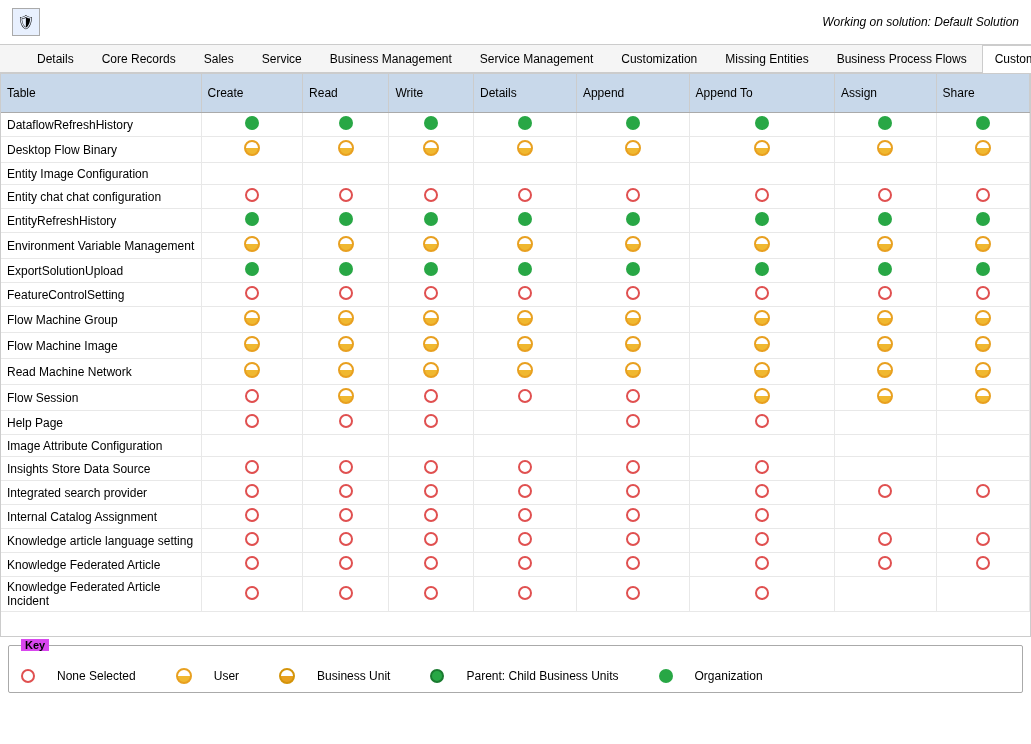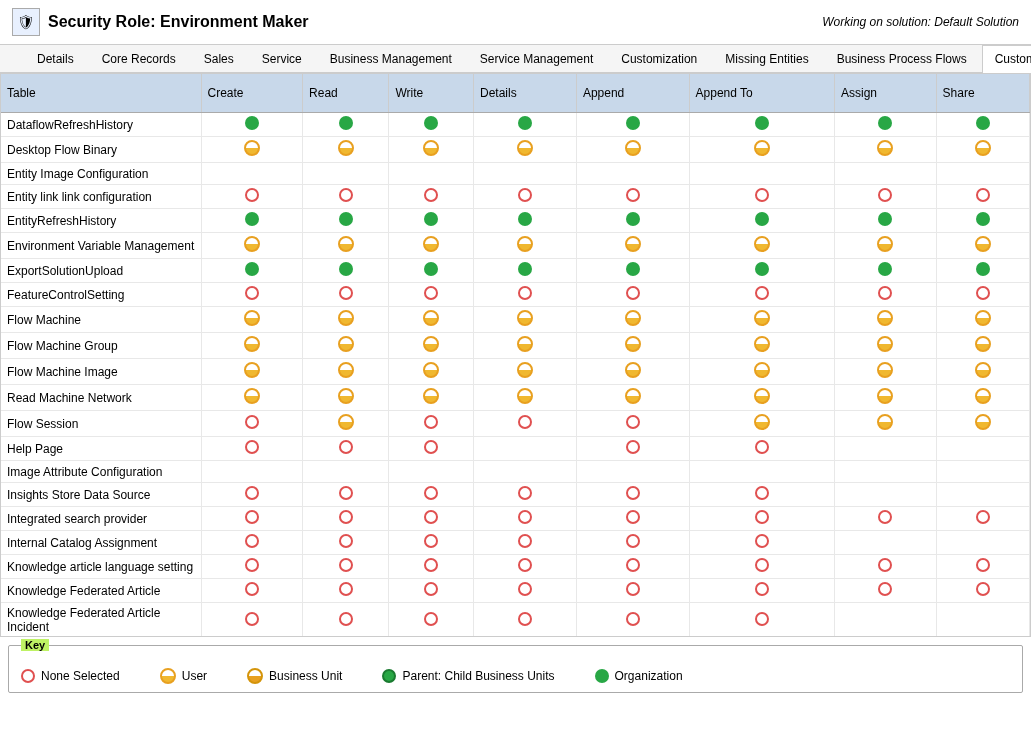--- a/index.html
+++ b/index.html
@@ -32,31 +32,30 @@
     
     .bu-circle { display: inline-block; width: 16px; height: 16px; border-radius: 50%; border: 2px solid #d4940a; background: linear-gradient(to bottom, #fff 50%, #e8a020 50%); }
     
     .none-circle { display: inline-block; width: 14px; height: 14px; border-radius: 50%; border: 2px solid #e05050; background: transparent; }
     
     .org-circle { display: inline-block; width: 14px; height: 14px; border-radius: 50%; background: #28a745; }
     
     .pbu-circle { display: inline-block; width: 14px; height: 14px; border-radius: 50%; background: #28a745; border: 2px solid #1a7a30; }
     
     .key-section { border: 1px solid #aaa; margin: 8px; padding: 8px 12px; border-radius: 2px; }
-    .key-title { font-size: 11px; font-weight: bold; position: relative; top: -16px; background: #bef264; padding: 0 4px; display: inline-block; margin-bottom: -8px; }
+    .key-title { font-size: 11px; font-weight: bold; position: relative; top: -16px; background: #d946ef; padding: 0 4px; display: inline-block; margin-bottom: -8px; }
     .key-items { display: flex; gap: 40px; align-items: center; flex-wrap: wrap; }
-    .key-item { display: flex; align-items: center; gap: 6px; font-size: 12px; }
+    .key-item { display: flex; align-items: center; gap: 22px; font-size: 12px; }
   </style>
 </head>
 <body>
 
 <div class="header">
   <div class="header-left">
     <div class="header-icon">🛡</div>
-    <span class="header-title">Security Role: Environment Maker</span>
   </div>
   <div class="header-right">Working on solution: Default Solution</div>
 </div>
 
 <div class="tabs" id="tabs-container">
     <div class="tab">Details</div>
     <div class="tab">Core Records</div>
     <div class="tab">Sales</div>
     <div class="tab">Service</div>
     <div class="tab">Business Management</div>
@@ -111,21 +110,21 @@
             <td></td>
             <td></td>
             <td></td>
             <td></td>
             <td></td>
             <td></td>
             <td></td>
             <td></td>
           </tr>
           <tr>
-            <td>Entity link link configuration</td>
+            <td>Entity chat chat configuration</td>
             <td><span class="none-circle"></span></td>
             <td><span class="none-circle"></span></td>
             <td><span class="none-circle"></span></td>
             <td><span class="none-circle"></span></td>
             <td><span class="none-circle"></span></td>
             <td><span class="none-circle"></span></td>
             <td><span class="none-circle"></span></td>
             <td><span class="none-circle"></span></td>
           </tr>
           <tr>
@@ -164,31 +163,20 @@
           <tr>
             <td>FeatureControlSetting</td>
             <td><span class="none-circle"></span></td>
             <td><span class="none-circle"></span></td>
             <td><span class="none-circle"></span></td>
             <td><span class="none-circle"></span></td>
             <td><span class="none-circle"></span></td>
             <td><span class="none-circle"></span></td>
             <td><span class="none-circle"></span></td>
             <td><span class="none-circle"></span></td>
-          </tr>
-          <tr>
-            <td>Flow Machine</td>
-            <td><span class="half-circle"></span></td>
-            <td><span class="half-circle"></span></td>
-            <td><span class="half-circle"></span></td>
-            <td><span class="half-circle"></span></td>
-            <td><span class="half-circle"></span></td>
-            <td><span class="half-circle"></span></td>
-            <td><span class="half-circle"></span></td>
-            <td><span class="half-circle"></span></td>
           </tr>
           <tr>
             <td>Flow Machine Group</td>
             <td><span class="half-circle"></span></td>
             <td><span class="half-circle"></span></td>
             <td><span class="half-circle"></span></td>
             <td><span class="half-circle"></span></td>
             <td><span class="half-circle"></span></td>
             <td><span class="half-circle"></span></td>
             <td><span class="half-circle"></span></td>

